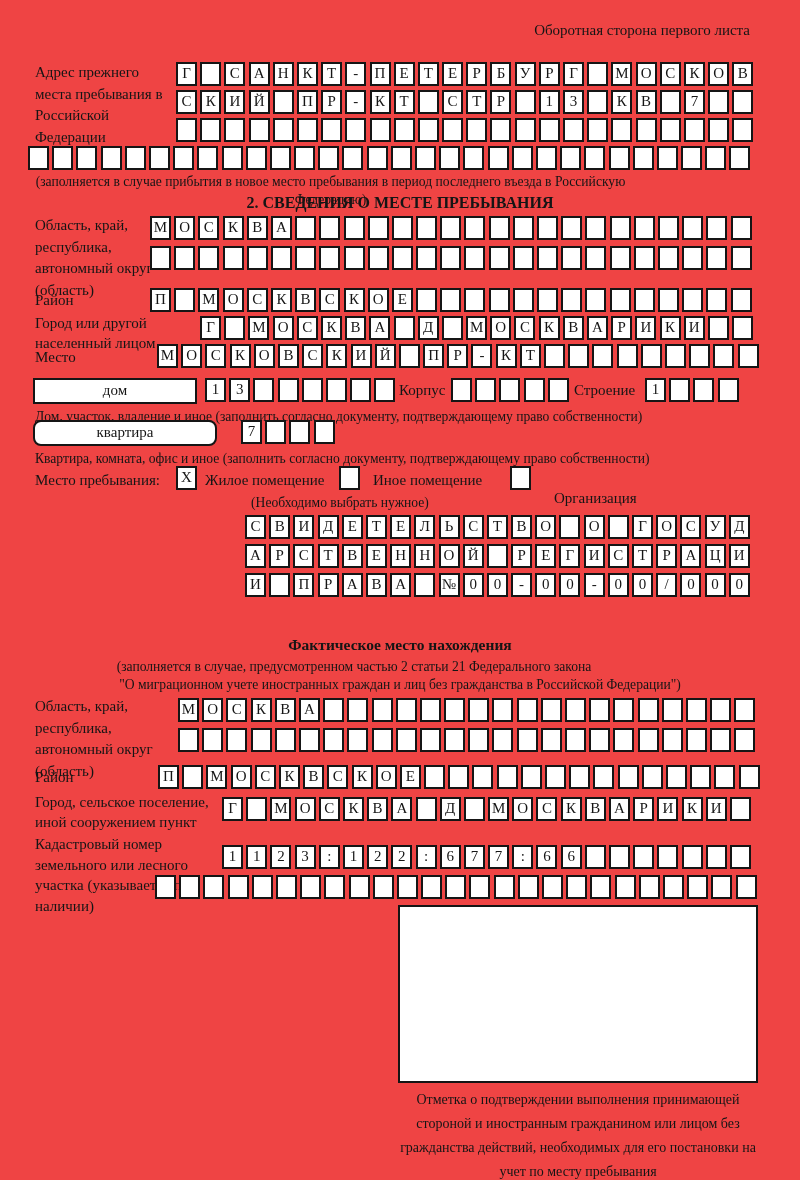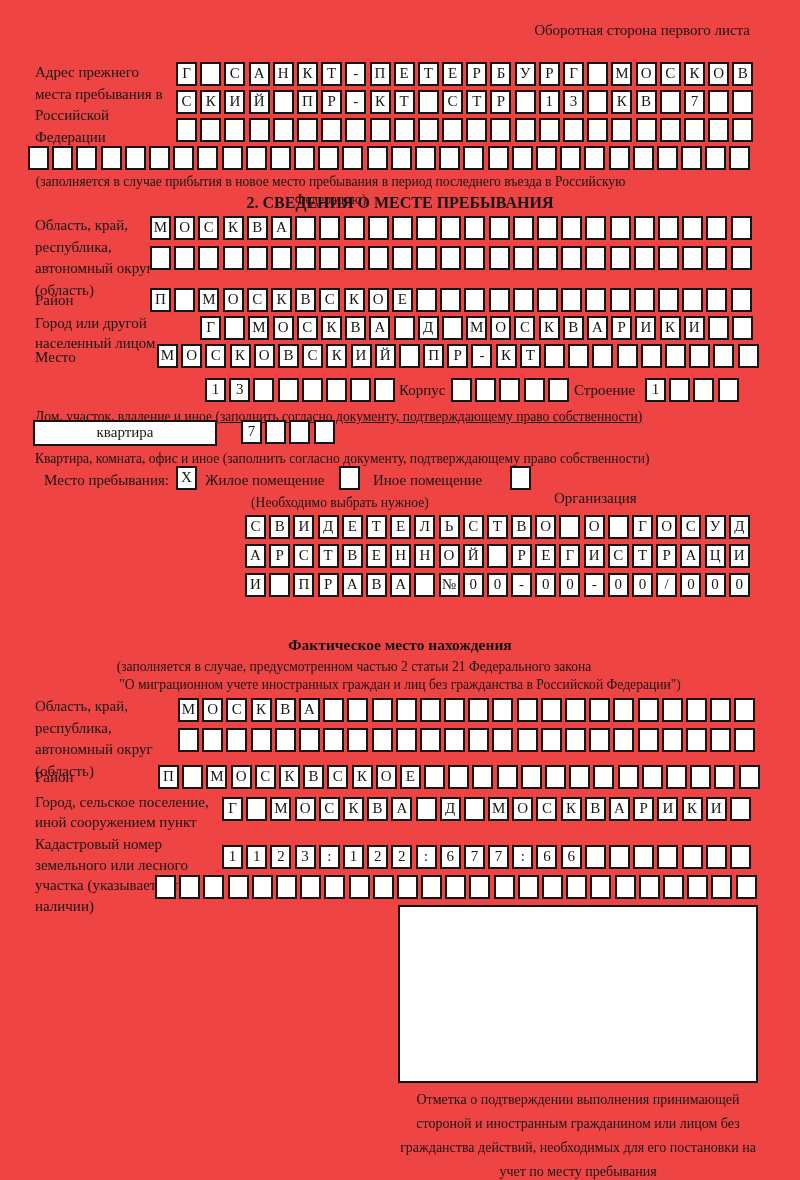--- a/index.html
+++ b/index.html
@@ -274,20 +274,21 @@
       <span class="cell"></span>
       <span class="cell"></span>
       <span class="cell"></span>
       <span class="cell"></span>
       <span class="cell"></span>
       <span class="cell"></span>
       <span class="cell"></span>
       <span class="cell"></span>
     </div>
 
+  <div class="bigbox" style="left:33px;top:378px;width:164px;">дом</div>
   <div class="boxrow" style="left:205px;top:378px;">
       <span class="cell">1</span>
       <span class="cell">3</span>
       <span class="cell"></span>
       <span class="cell"></span>
       <span class="cell"></span>
       <span class="cell"></span>
       <span class="cell"></span>
       <span class="cell"></span>
     </div>
@@ -299,32 +300,32 @@
       <span class="cell"></span>
       <span class="cell"></span>
     </div>
   <div class="lbl" style="left:574px;top:380px;">Строение</div>
   <div class="boxrow" style="left:645px;top:378px;">
       <span class="cell">1</span>
       <span class="cell"></span>
       <span class="cell"></span>
       <span class="cell"></span>
     </div>
-  <div class="cap" style="left:35px;top:408px;width:740px;text-decoration:underline;">Дом, участок, владение и иное (заполнить согласно документу, подтверждающему право собственности)</div>
-
-  <div class="bigbox" style="left:33px;top:420px;width:184px;">квартира</div>
+  <div class="cap" style="left:35px;top:408px;width:740px;">Дом, участок, владение и иное (заполнить согласно документу, подтверждающему право собственности)</div>
+
+  <div class="bigbox" style="left:33px;top:420px;width:184px;border-radius:8px;">квартира</div>
   <div class="boxrow" style="left:241px;top:420px;">
       <span class="cell">7</span>
       <span class="cell"></span>
       <span class="cell"></span>
       <span class="cell"></span>
     </div>
   <div class="cap" style="left:35px;top:450px;width:740px;">Квартира, комната, офис и иное (заполнить согласно документу, подтверждающему право собственности)</div>
 
-  <div class="lbl" style="left:35px;top:470px;margin-left:9px;">Место пребывания:</div>
+  <div class="lbl" style="left:35px;top:470px;">Место пребывания:</div>
   <div class="cbox" style="left:176px;top:466px;">X</div>
   <div class="lbl" style="left:205px;top:470px;">Жилое помещение</div>
   <div class="cbox" style="left:339px;top:466px;"></div>
   <div class="lbl" style="left:373px;top:470px;">Иное помещение</div>
   <div class="cbox" style="left:510px;top:466px;"></div>
   <div class="lbl" style="left:554px;top:470px;margin-top:18px;">Организация</div>
   <div class="cap center" style="left:240px;top:494px;width:200px;">(Необходимо выбрать нужное)</div>
 
   <div class="boxrow" style="left:245px;top:515px;">
       <span class="cell">С</span>

